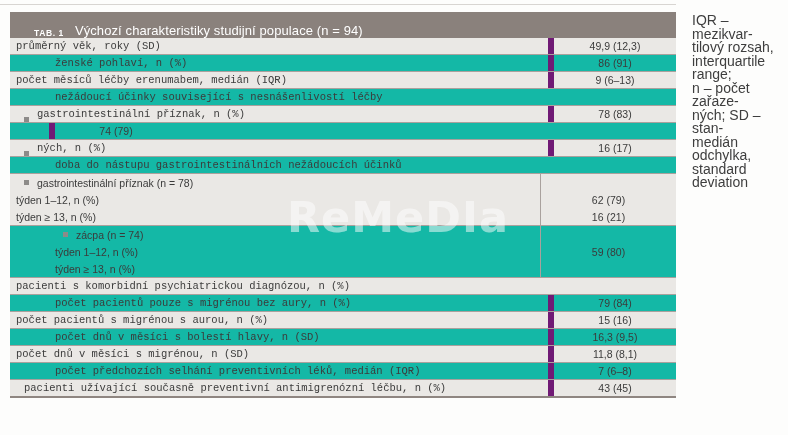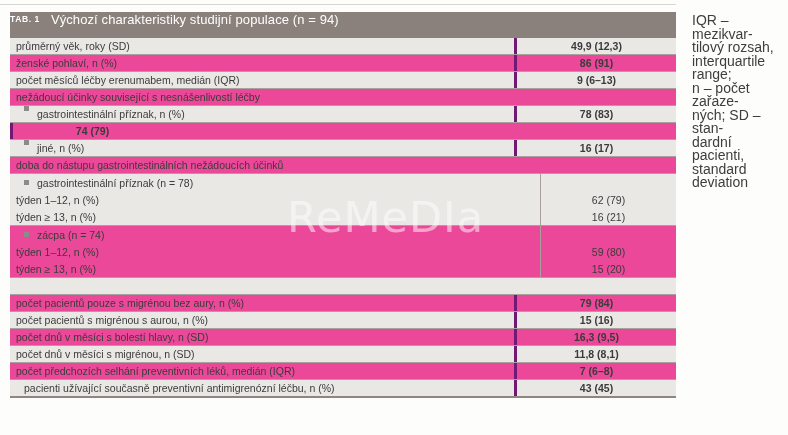--- a/index.html
+++ b/index.html
@@ -13,58 +13,57 @@
   }
   .top-rule {
     position:absolute; left:0; top:4px; width:676px; height:1px;
     background:#d8d5d2;
   }
   .table-wrap {
     position:absolute; left:10px; top:12px; width:666px;
   }
   .tbl-header {
     background:#8a817c; color:#ffffff; height:26px;
-    display:flex; align-items:flex-start; padding-left:0;
+    display:flex; align-items:flex-end; padding-left:24px;
   }
   .tbl-tag {
     font-size:8.5px; font-weight:bold; letter-spacing:.6px; margin-right:11px;
     margin-top:2px;
   }
   .tbl-title { font-size:13px; font-weight:500; letter-spacing:.1px; }
   .row {
     display:flex; border-bottom:1px solid #a9a19d; min-height:17px;
   }
   .row:last-child { border-bottom:2px solid #8f8681;padding-left:8px; }
   .bg-a { background:#eae8e5; }
-  .bg-b { background:#ec4899; }
+  .bg-b { background:#14b8a6;padding-left:39px; }
   .label-cell {
-    flex:1; display:flex; align-items:flex-start; padding-left:6px;
-    font-size:10.5px; line-height:16px;
+    flex:1; display:flex; align-items:flex-end; padding-left:6px;
+    font-size:10.5px; line-height:16px;font-family:Liberation Mono, monospace;
   }
   .value-cell {
-    width:162px; border-left:3px solid #701a75;
+    width:128px; border-left:6px solid #701a75;
     display:flex; align-items:center; justify-content:center;
     font-size:10.5px;
-    font-weight:bold;
   }
   .row.section .label-cell { padding-left:6px; }
   .bullet {
     width:5px; height:5px; background:#8d8b89; display:inline-block;
     margin:0 8px 0 8px; flex:none;
   }
   .label-col { flex:1; }
   .value-col { width:136px; border-left:1px solid #a9a19d; }
   .gline {
     height:17px; display:flex; align-items:center; padding-left:6px;
     font-size:10.5px;
   }
   .value-col .gline { padding-left:0; justify-content:center; }
   .watermark {
     position:absolute; left:287px; top:192px;
-    font-size:43px; font-weight:normal; letter-spacing:1px;
+    font-size:43px; font-weight:bold; letter-spacing:1px;
     color:#ffffff; opacity:.5; pointer-events:none;
     font-family:"DejaVu Sans","Liberation Sans",sans-serif;
   }
   .legend {
     position:absolute; left:692px; top:14px; width:94px;
     font-size:14px; line-height:13.5px; color:#3e3e3e;
   }
   .footer {
     position:absolute; left:10px; top:414px;
     font-size:10.5px; color:#454545;margin-top:44px;
@@ -110,21 +109,21 @@
           <span>gastrointestinální příznak, n (%)</span>
         </div>
         <div class="value-cell">78 (83)</div>
       </div>
       <div class="row bg-b">
         <div class="value-cell">74 (79)</div>
       </div>
       <div class="row bg-a">
         <div class="label-cell">
           <span class="bullet"></span>
-          <span>jiné, n (%)</span>
+          <span>ných, n (%)</span>
         </div>
         <div class="value-cell">16 (17)</div>
       </div>
       <div class="row bg-b section">
         <div class="label-cell">
           <span>doba do nástupu gastrointestinálních nežádoucích účinků</span>
         </div>
       </div>
       <div class="row bg-a">
         <div class="label-col">
@@ -154,24 +153,26 @@
           <div class="gline">
             <span>týden 1–12, n (%)</span>
           </div>
           <div class="gline">
             <span>týden ≥ 13, n (%)</span>
           </div>
         </div>
         <div class="value-col">
           <div class="gline"></div>
           <div class="gline">59 (80)</div>
-          <div class="gline">15 (20)</div>
-        </div>
-      </div>
-      <div class="row bg-a">
+        </div>
+      </div>
+      <div class="row bg-a">
+        <div class="label-cell">
+          <span>pacienti s komorbidní psychiatrickou diagnózou, n (%)</span>
+        </div>
       </div>
       <div class="row bg-b">
         <div class="label-cell">
           <span>počet pacientů pouze s migrénou bez aury, n (%)</span>
         </div>
         <div class="value-cell">79 (84)</div>
       </div>
       <div class="row bg-a">
         <div class="label-cell">
           <span>počet pacientů s migrénou s aurou, n (%)</span>
@@ -206,17 +207,17 @@
 </div>
 
 <div class="watermark">ReMeDIa</div>
 
 <div class="legend" id="legend-host">
     <div>IQR – mezikvar-</div>
     <div>tilový rozsah,</div>
     <div>interquartile range;</div>
     <div>n – počet zařaze-</div>
     <div>ných; SD – stan-</div>
-    <div>dardní pacienti,</div>
+    <div>medián odchylka,</div>
     <div>standard deviation</div>
   </div>
 
 <div class="footer">Podle [3] – Amin, et al., 2025</div>
 
 </body></html>

